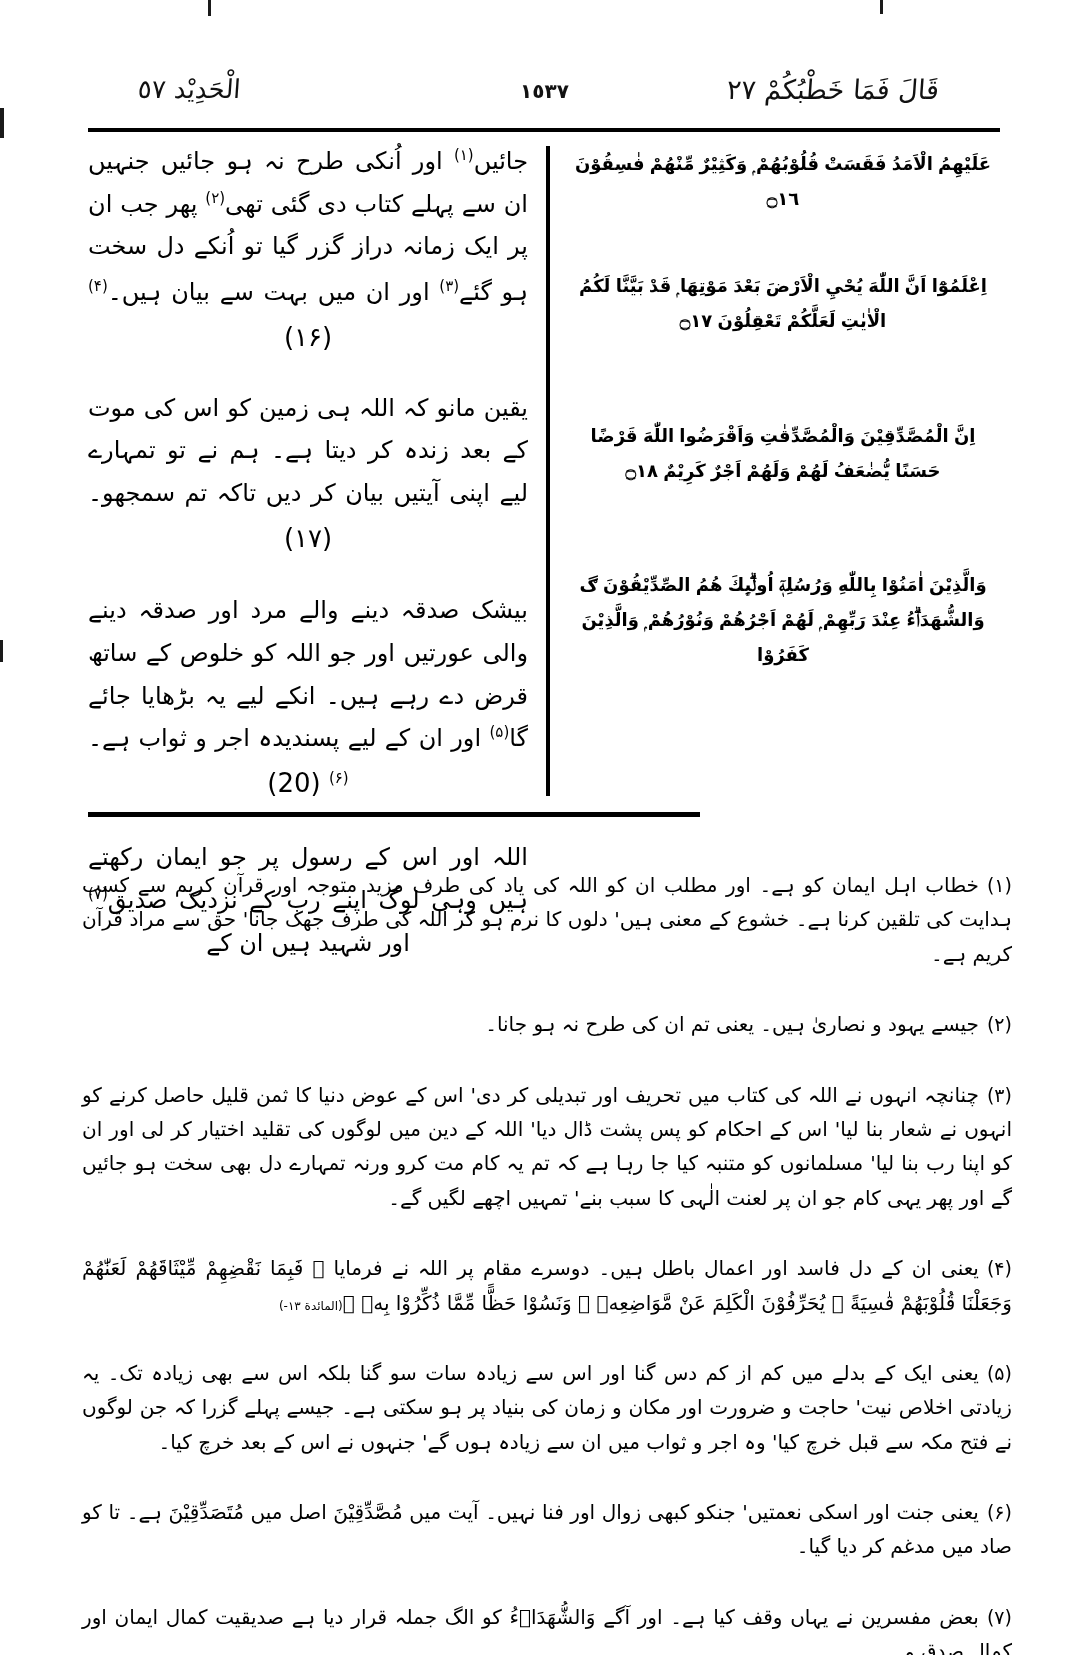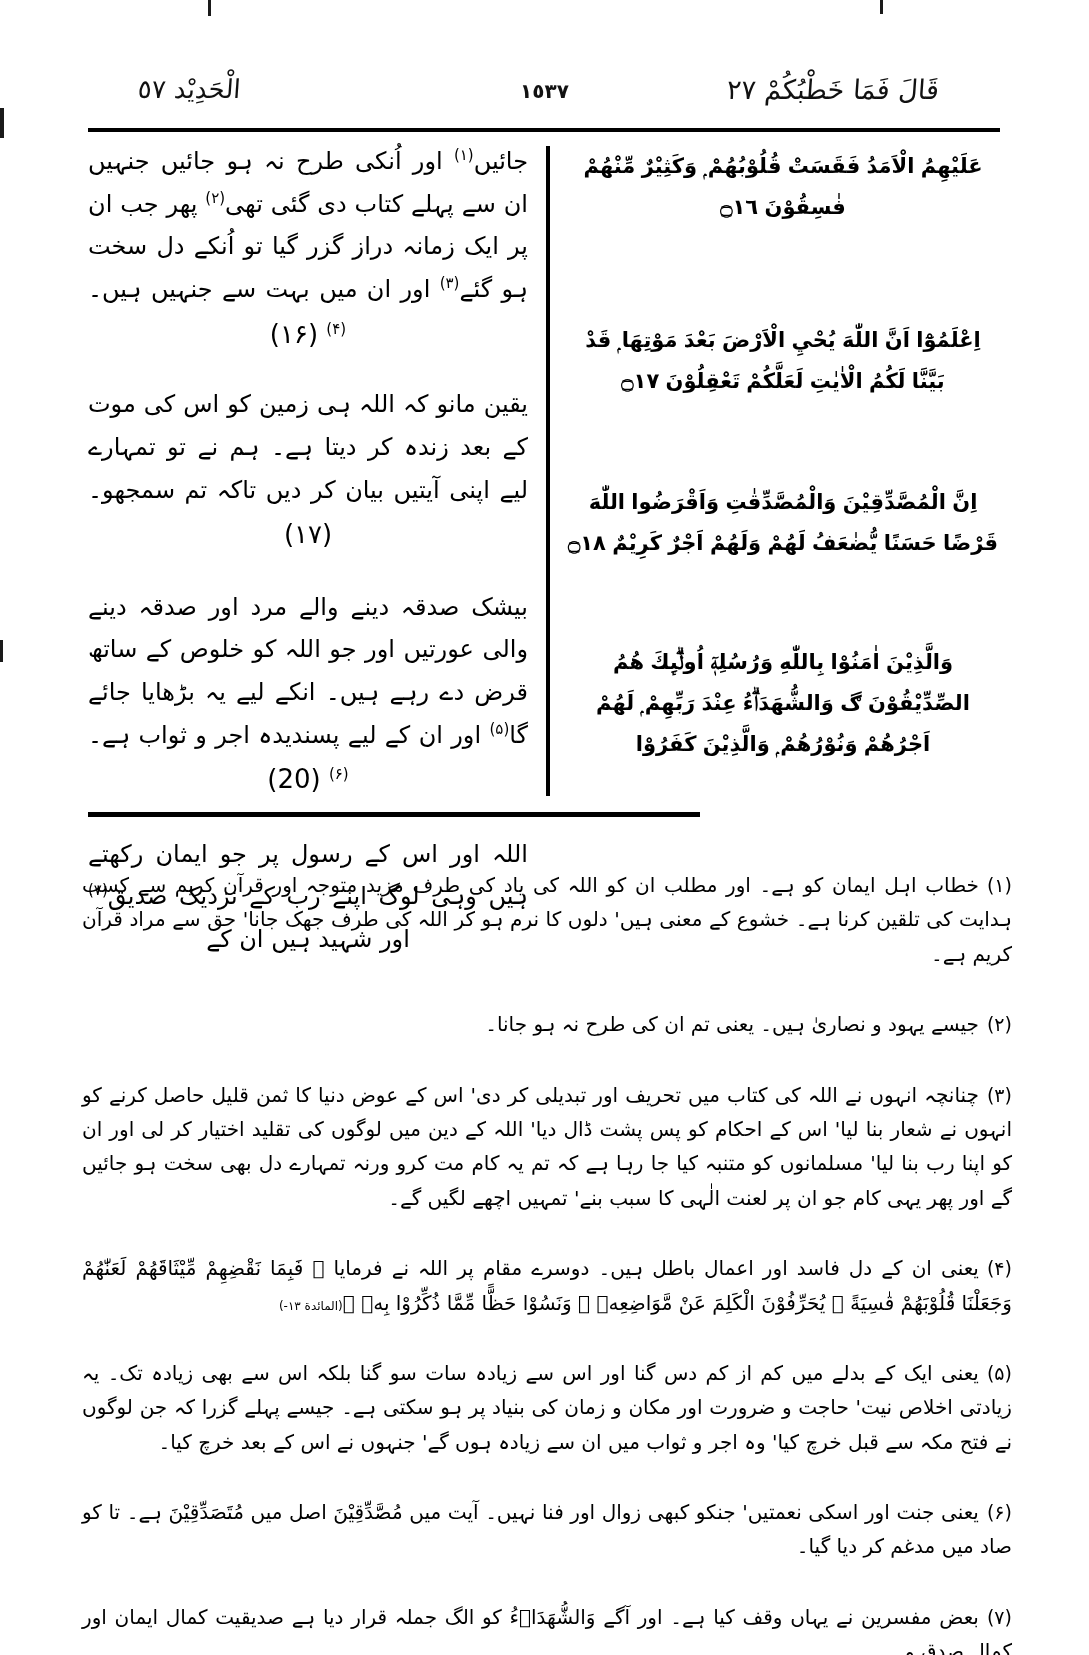--- a/index.html
+++ b/index.html
@@ -107,21 +107,21 @@
   }
   .col-arabic {
     left: 478px;
     width: 434px;
   }
 
   .ayah-block {
     margin-bottom: 18px;
   }
   .ayah-ar {
-    font-size: 21px;
+    font-size: 18px;
     line-height: 1.95;
     color: #000000;
     text-align: center;
     font-weight: 600;
     letter-spacing: -0.5px;
     word-spacing: -1px;
   }
   .trans-ur {
     font-size: 24px;
     line-height: 1.78;
@@ -139,21 +139,21 @@
     font-size: 26px;
   }
 
   
   .blk-1 { margin-top: 0px; }
   .blk-2 { margin-top: 26px; }
   .blk-3 { margin-top: 28px; }
   .blk-4 { margin-top: 30px; }
 
   .ar-1 { margin-top: 6px; }
-  .ar-2 { margin-top: 92px; }
+  .ar-2 { margin-top: 52px; }
   .ar-3 { margin-top: 80px; }
   .ar-4 { margin-top: 78px; }
 
   
   .rule-footnote {
     position: absolute;
     left: 88px;
     top: 812px;
     width: 612px;
     height: 5px;
@@ -206,21 +206,21 @@
     <div class="header-item hdr-center">١٥٣٧</div>
     <div class="header-item hdr-left">الْحَدِيْد ٥٧</div>
   </div>
   <div class="rule rule-header"></div>
 
   <div class="body-area">
     <div class="col-divider"></div>
 
     <div class="col col-urdu">
       <div class="ayah-block blk-1">
-        <div class="trans-ur"><span>جائیں</span><span class="sup">(۱)</span><span> اور اُنکی طرح نہ ہو جائیں جنہیں ان سے پہلے کتاب دی گئی تھی</span><span class="sup">(۲)</span><span> پھر جب ان پر ایک زمانہ دراز گزر گیا تو اُنکے دل سخت ہو گئے</span><span class="sup">(۳)</span><span> اور ان میں بہت سے جنہیں ہیں۔</span><span class="sup">(۴)</span><span class="vnum"> (۱۶)</span></div>
+        <div class="trans-ur"><span>جائیں</span><span class="sup">(۱)</span><span> اور اُنکی طرح نہ ہو جائیں جنہیں ان سے پہلے کتاب دی گئی تھی</span><span class="sup">(۲)</span><span> پھر جب ان پر ایک زمانہ دراز گزر گیا تو اُنکے دل سخت ہو گئے</span><span class="sup">(۳)</span><span> اور ان میں بہت سے بیان ہیں۔</span><span class="sup">(۴)</span><span class="vnum"> (۱۶)</span></div>
       </div>
       <div class="ayah-block blk-2">
         <div class="trans-ur"><span>یقین مانو کہ اللہ ہی زمین کو اس کی موت کے بعد زندہ کر دیتا ہے۔ ہم نے تو تمہارے لیے اپنی آیتیں بیان کر دیں تاکہ تم سمجھو۔</span><span class="vnum">(۱۷)</span></div>
       </div>
       <div class="ayah-block blk-3">
         <div class="trans-ur"><span>بیشک صدقہ دینے والے مرد اور صدقہ دینے والی عورتیں اور جو اللہ کو خلوص کے ساتھ قرض دے رہے ہیں۔ انکے لیے یہ بڑھایا جائے گا</span><span class="sup">(۵)</span><span> اور ان کے لیے پسندیدہ اجر و ثواب ہے۔</span><span class="sup">(۶)</span><span class="vnum"> (20)</span></div>
       </div>
       <div class="ayah-block blk-4">
         <div class="trans-ur"><span>اللہ اور اس کے رسول پر جو ایمان رکھتے ہیں وہی لوگ اپنے رب کے نزدیک صدیق</span><span class="sup">(۷)</span><span> اور شہید ہیں ان کے</span></div>
       </div>

